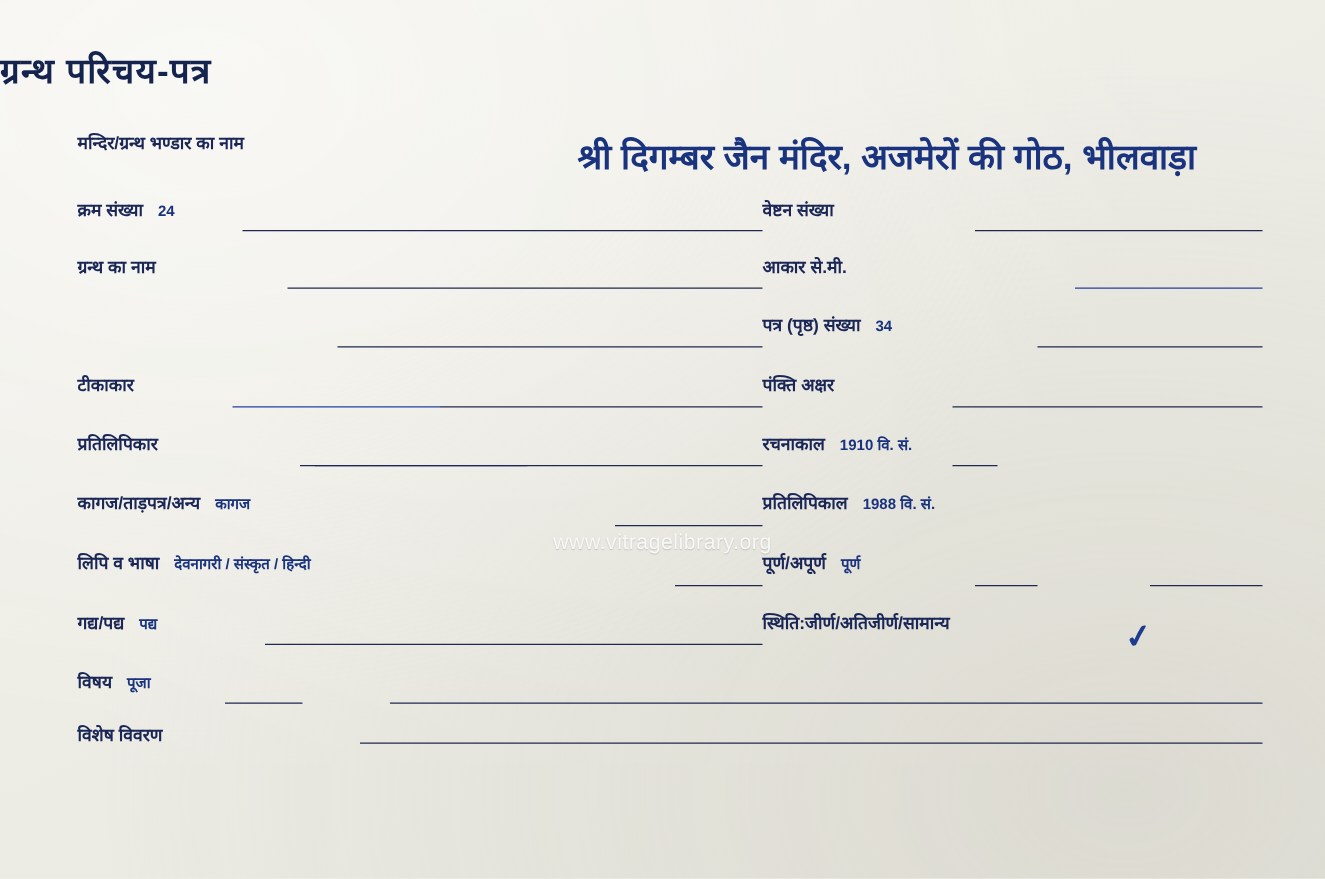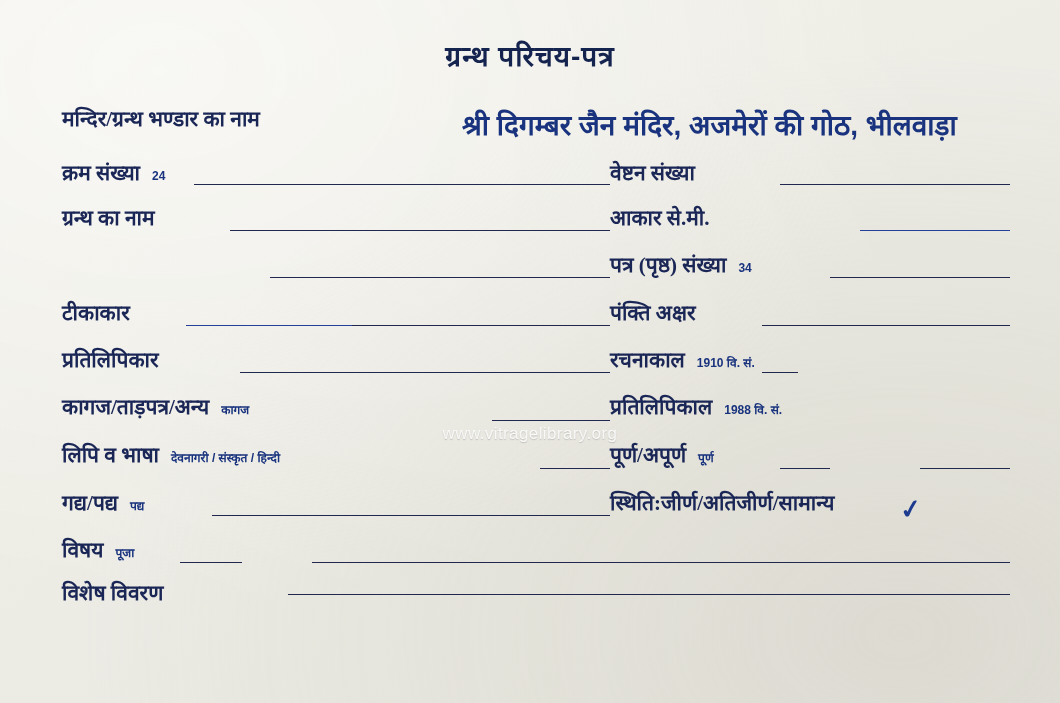--- a/index.html
+++ b/index.html
@@ -27,43 +27,41 @@
     background:
       radial-gradient(ellipse at 15% 10%, rgba(255,255,255,0.55), rgba(255,255,255,0) 60%),
       radial-gradient(ellipse at 85% 90%, rgba(190,188,176,0.35), rgba(255,255,255,0) 65%);
     opacity: .9;
   }
   .title {
     position: absolute;
     top: 36px;
     left: 0;
     width: 1060px;
-    text-align: center;
     font-size: 28px;
     font-weight: bold;
     letter-spacing: 1px;
     color: #15234f;
   }
   .row {
     position: absolute;
     left: 62px;
     width: 948px;
     height: 34px;
   }
   .cell {
     position: absolute;
     display: flex;
     align-items: baseline;
     white-space: nowrap;
   }
   .label {
-    font-size: 21px;
+    font-size: 14px;
     color: #1a2656;
     font-weight: bold;
-    font-family: Liberation Serif, serif;
   }
   .value {
     font-size: 12px;
     color: #19337e;
     font-weight: bold;
     margin-left: 12px;
   }
   .rule {
     position: absolute;
     height: 0;

